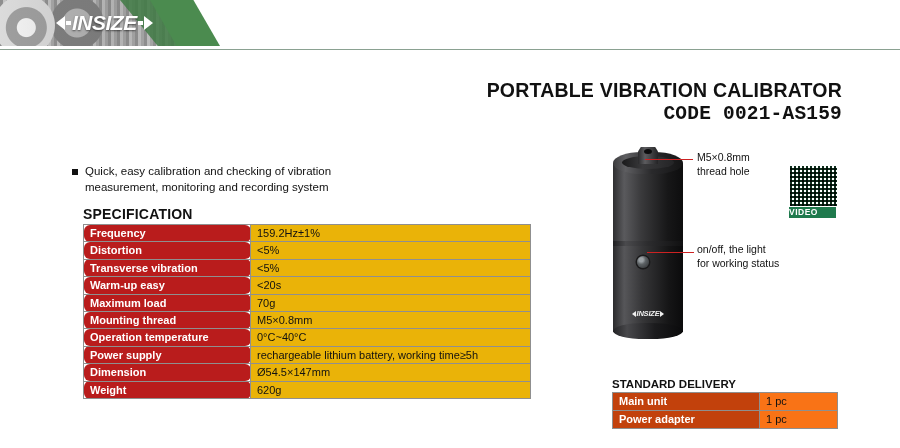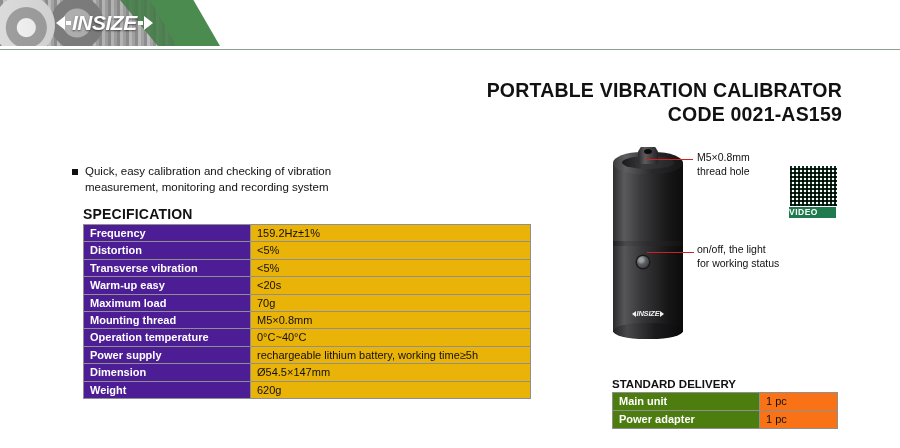--- a/index.html
+++ b/index.html
@@ -64,21 +64,21 @@
   .logo-bar{width:5px;height:4px;background:#fff;}
   .header-rule{
     position:absolute;left:0;top:49px;width:900px;height:1px;background:#8aa191;
   }
 
   
   .title-block{
     position:absolute;right:58px;top:78px;text-align:right;
   }
   .title-line1{font-size:19.5px;font-weight:bold;letter-spacing:.2px;line-height:1.25;}
-  .title-line2{font-size:19.5px;font-weight:bold;letter-spacing:.2px;line-height:1.25;}
+  .title-line2{font-size:19.5px;font-weight:bold;letter-spacing:.2px;line-height:1.25;font-family:Liberation Mono, monospace;}
 
   
   .bullet-row{
     position:absolute;left:72px;top:164px;width:330px;
     display:flex;gap:7px;align-items:flex-start;
   }
   .bullet-mark{
     width:6px;height:6px;background:#111;margin-top:5px;flex:none;
   }
   .bullet-text{font-size:11.5px;line-height:1.35;}
@@ -88,22 +88,23 @@
   }
   .spec-table{
     position:absolute;left:83px;top:224px;width:448px;
     border-collapse:collapse;table-layout:fixed;
   }
   .spec-table td{
     height:16.4px;padding:0 0 0 6px;font-size:11px;line-height:16.4px;
     border:1px solid #8f8f8f;overflow:hidden;white-space:nowrap;
   }
   .spec-table td.k{
-    width:160px;background:#4c1d95;color:#ffffff;font-weight:bold;
+    width:160px;background:#b91c1c;color:#ffffff;font-weight:bold;
     border-right:1px solid #8f8f8f;
+    border-radius:6px;
   }
   .spec-table td.v{background:#eab308;color:#111;}
 
   
   .product{
     position:absolute;left:612px;top:143px;width:72px;height:200px;
   }
   .prod-top-cap{
     position:absolute;left:1px;top:9px;width:70px;height:22px;
     border-radius:50%/60%;
@@ -195,21 +196,21 @@
     position:absolute;left:612px;top:378px;font-size:11.5px;font-weight:bold;
   }
   .delivery-table{
     position:absolute;left:612px;top:392px;width:226px;
     border-collapse:collapse;table-layout:fixed;
   }
   .delivery-table td{
     height:17px;padding:0 0 0 6px;font-size:11px;line-height:17px;
     border:1px solid #8f8f8f;white-space:nowrap;overflow:hidden;
   }
-  .delivery-table td.k{width:140px;background:#4d7c0f;color:#ffffff;font-weight:bold;}
+  .delivery-table td.k{width:140px;background:#c2410c;color:#ffffff;font-weight:bold;}
   .delivery-table td.v{background:#f97316;color:#111;}
 </style>
 </head>
 <body>
 
 <div class="header">
   <div class="header-photo"></div>
   <div class="header-chevron2"></div>
   <div class="header-chevron"></div>
   <div class="logo">

